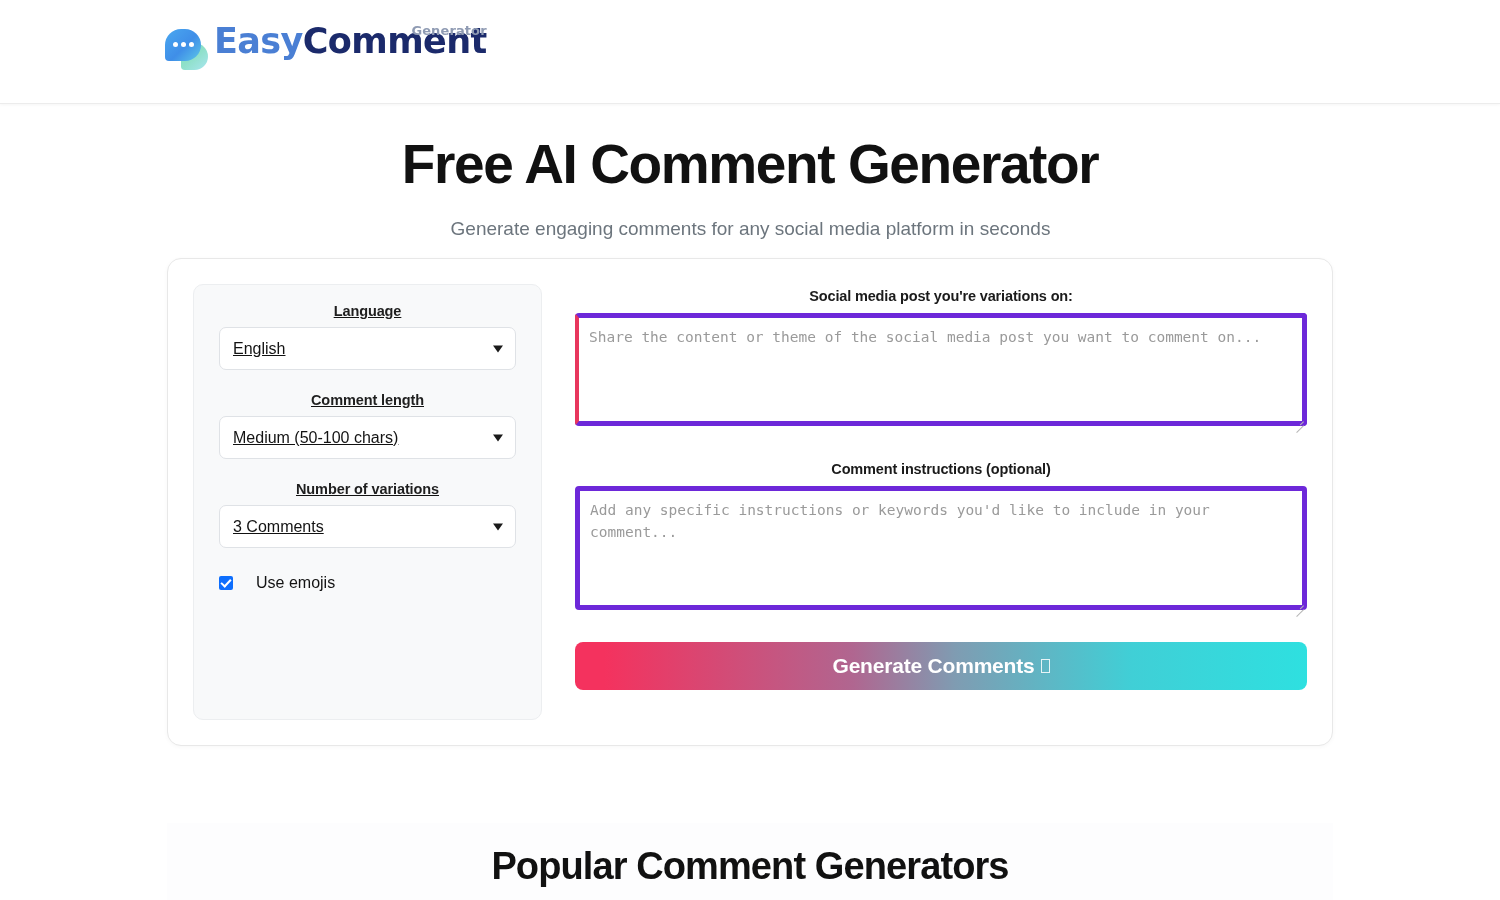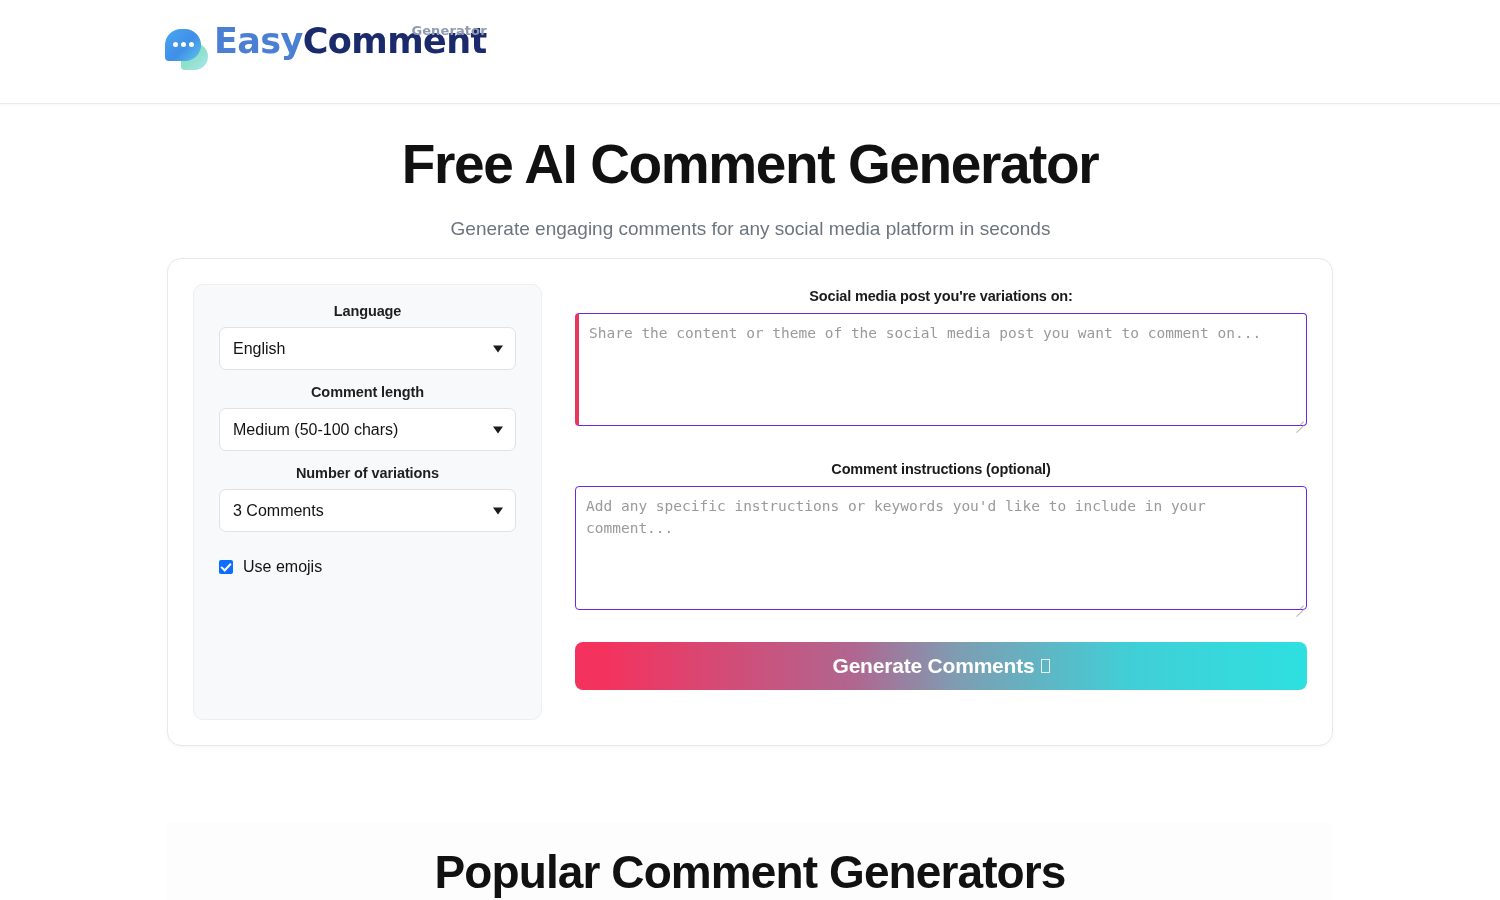--- a/index.html
+++ b/index.html
@@ -141,21 +141,21 @@
     padding: 18px 25px 24px 25px;
   }
   .opt-label {
     text-align: center;
     font-size: 14.5px;
     font-weight: 700;
     color: #1f1f1f;
     margin: 0 0 8px 0;
     letter-spacing: -0.1px;
   }
-  .opt-group { margin-bottom: 14px; }
+  .opt-group { margin-bottom: 22px; text-decoration: underline; }
   .opt-group:last-of-type { margin-bottom: 0; }
   .select-box {
     position: relative;
     height: 43px;
     background: #ffffff;
     border: 1px solid #dfe2e6;
     border-radius: 7px;
     display: flex;
     align-items: center;
     padding: 0 30px 0 13px;
@@ -178,21 +178,21 @@
     width: 9px;
     height: 14px;
     border: 1px solid #555;
     margin-right: 6px;
     vertical-align: -2px;
   }
   .checkrow {
     display: flex;
     align-items: center;
     margin-top: 26px;
-    gap: 10px;
+    gap: 23px;
     cursor: pointer;
   }
   .cbox {
     width: 14px;
     height: 14px;
     border-radius: 2px;
     background: #0d6efd;
     position: relative;
     flex: 0 0 auto;
   }
@@ -219,21 +219,21 @@
   .field-label {
     text-align: center;
     font-size: 14.5px;
     font-weight: 700;
     color: #1b1b1b;
     margin: 4px 0 9px 0;
     letter-spacing: -0.15px;
   }
   .ta {
     width: 100%;
-    border: 1px solid #6d28d9;
+    border: 5px solid #6d28d9;
     border-radius: 4px;
     background: #ffffff;
     font-family: "DejaVu Sans Mono", monospace;
     font-size: 14.5px;
     color: #111;
     padding: 9px 10px;
     resize: none;
     outline: none;
     line-height: 1.5;
   }
@@ -296,21 +296,21 @@
     left: 167px;
     top: 823px;
     width: 1166px;
     height: 77px;
     background: #fdfdfe;
     text-align: center;
   }
   .popular-section h2 {
     margin: 0;
     padding-top: 22px;
-    font-size: 46px;
+    font-size: 38px;
     font-weight: 700;
     letter-spacing: -0.9px;
     color: #111111;
   }
 </style>
 </head>
 <body>
 
 <div class="site-header">
   <a class="logo-wrap">

